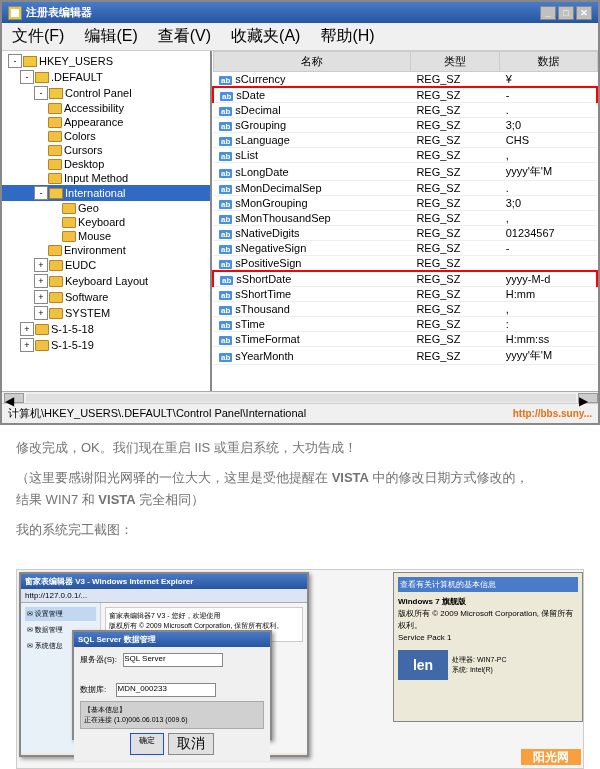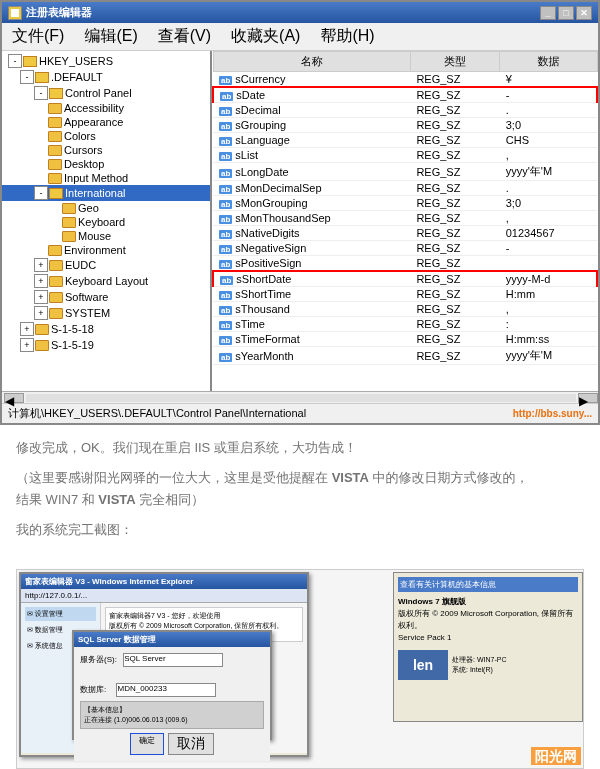--- a/index.html
+++ b/index.html
@@ -598,16 +598,16 @@
           <span style="color:#fff;font-size:14px;font-weight:bold;">len</span>
         </div>
         <div style="margin-left:4px;font-size:7px;">
           处理器: WIN7-PC<br>
           系统: Intel(R)
         </div>
       </div>
     </div>
 
     <div class="watermark">
-      <span style="background:#f8a040;color:#fff;padding:1px 4px;font-size:14px;">阳光网</span>
+      <span style="background:#f8a040;color:#fff;padding:1px 12px;font-size:12px;">阳光网</span>
     </div>
   </div>
 </div>
 
 </body></html>

